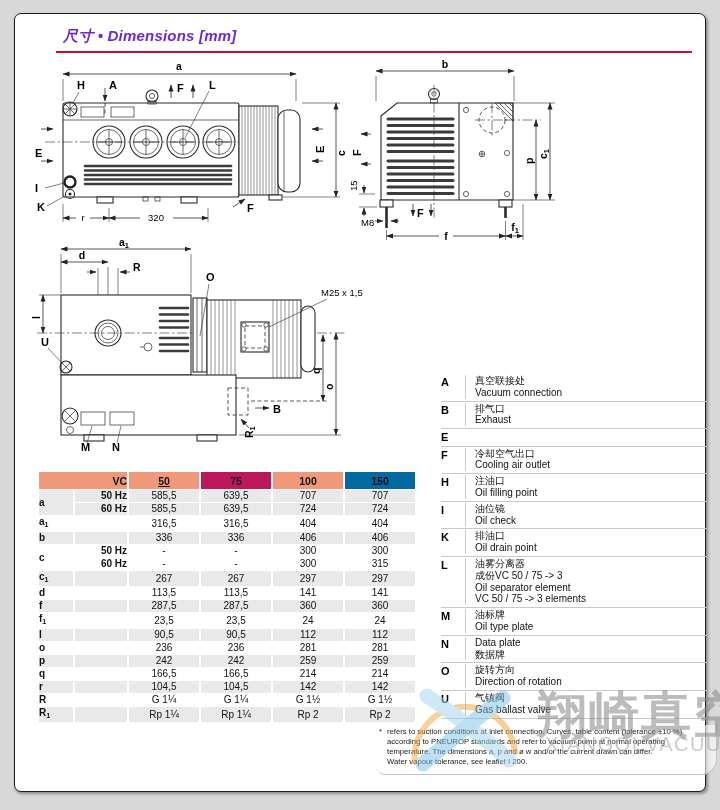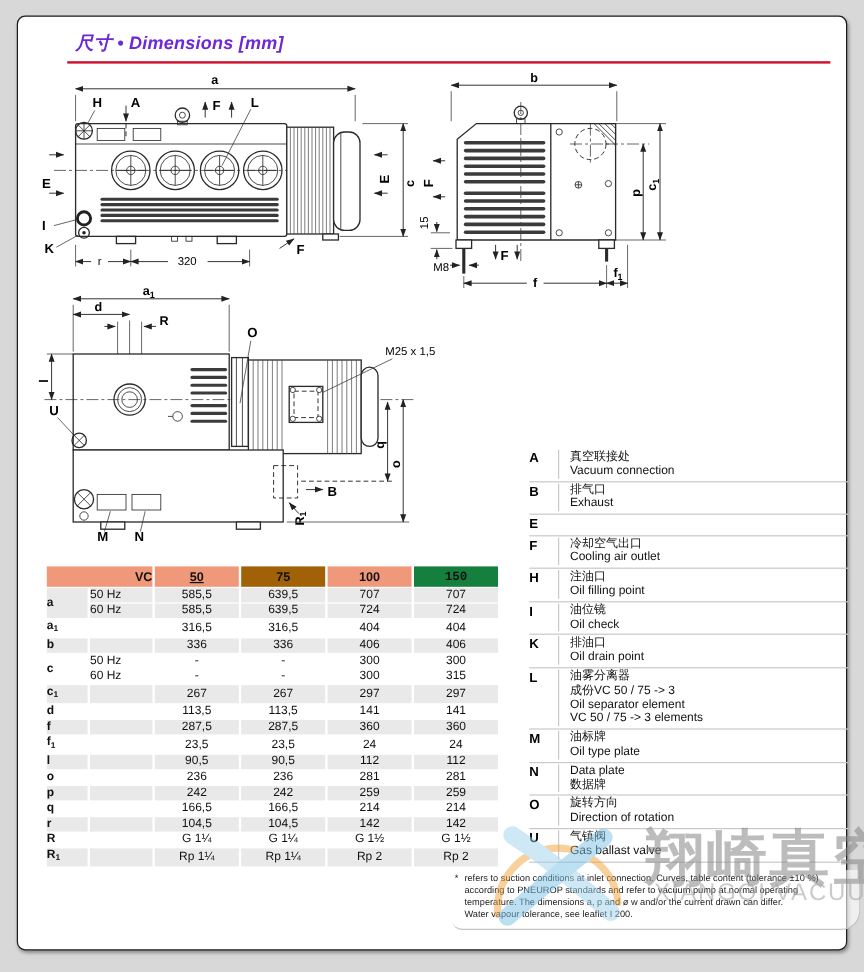--- a/index.html
+++ b/index.html
@@ -48,21 +48,21 @@
   .legend-key{width:24px;flex:0 0 24px;font-weight:bold;font-size:11px;line-height:12.5px;padding-top:1px;color:#000}
   .legend-texts{border-left:1px solid #c9c9c9;padding-left:9px;flex:1;font-size:10px;line-height:11.8px;color:#111}
 
   
   .dims-wrap{position:absolute;left:22px;top:457px}
   table.dims{border-collapse:separate;border-spacing:2px 1px;table-layout:fixed}
   table.dims th{font-weight:bold;font-size:10.5px;height:17px;color:#111;padding:0}
   table.dims th.vc{text-align:right;padding-left:5px}
   table.dims td{font-size:10px;height:12px;line-height:12px;padding:0;color:#111}
   td.param{font-weight:bold;text-align:left;padding-left:4px;font-size:10.5px}
-  td.hz{font-weight:normal;text-align:left;padding-left:5px}
+  td.hz{font-weight:bold;text-align:right;padding-left:5px}
   td.val{text-align:center}
   tr.g td, tr.g th{background:#e9e9e9}
   sub.rsub{font-size:7px;vertical-align:-2px}
 
   
   .footnote{
     position:absolute;left:362px;top:711px;width:340px;
     font-size:7.7px;line-height:9.9px;color:#1b1b1b;
     padding:2px 8px 7px 10px;box-sizing:border-box;
     border-right:1px solid #c4c4c4;border-bottom:1px solid #c4c4c4;
@@ -571,23 +571,23 @@
           <col style="width:52px">
         <col style="width:70px">
           <col style="width:70px">
           <col style="width:70px">
           <col style="width:70px">
       </colgroup>
       <thead>
           <tr class="g" id="dims-head">
             <th class="vc" colspan="2" style="background: rgb(240, 153, 122);">VC</th>
             <th style="background: rgb(240, 153, 122); text-decoration: underline;">50</th>
-            <th style="background: #a16207;">75</th>
+            <th style="background: #be185d;">75</th>
             <th style="background: rgb(240, 153, 122);">100</th>
-            <th style="background: #15803d; font-family: Liberation Mono, monospace;">150</th>
+            <th style="background: #0369a1;">150</th>
           </tr>
         </thead>
       <tbody id="dims-body">
           <tr class="g">
             <td class="param" rowspan="2">a</td>
             <td class="hz">50 Hz</td>
             <td class="val">585,5</td>
             <td class="val">639,5</td>
             <td class="val">707</td>
             <td class="val">707</td>

